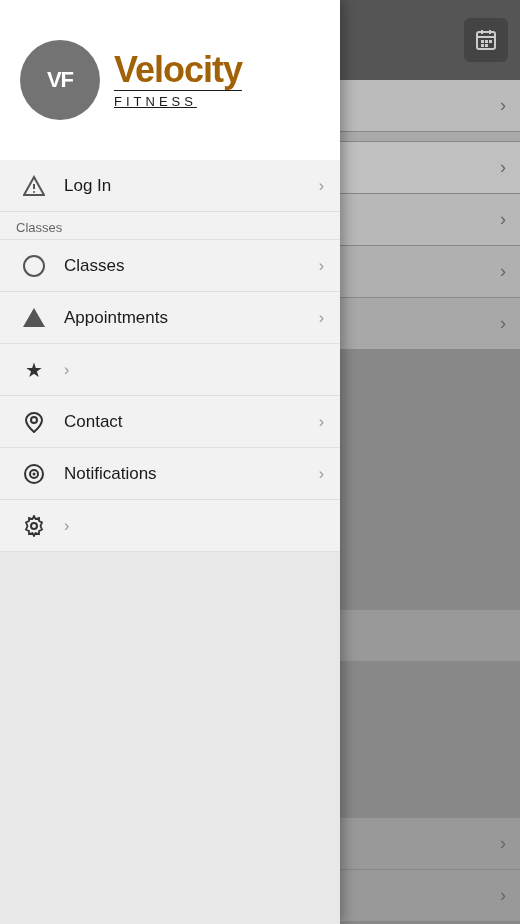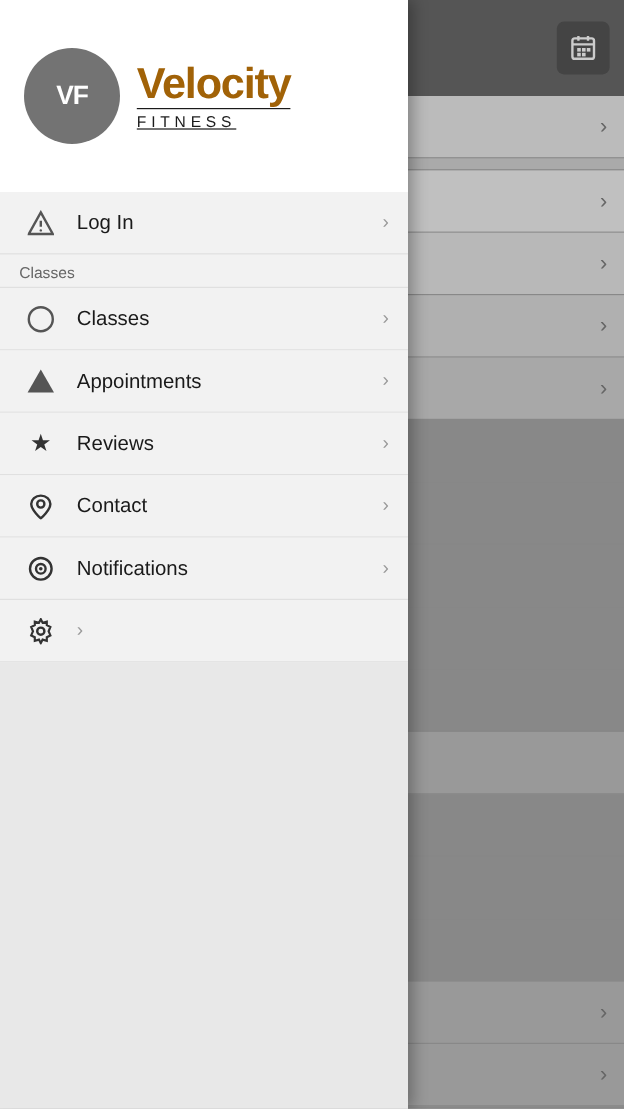--- a/index.html
+++ b/index.html
@@ -310,21 +310,20 @@
         <div class="icon-triangle"></div>
       </div>
       <span class="menu-item-label">Appointments</span>
       <span class="menu-chevron">›</span>
     </div>
 
     <div class="menu-item">
       <div class="menu-item-icon">
         <span class="icon-star">★</span>
       </div>
-      <span class="menu-item-label">Reviews</span>
       <span class="menu-chevron">›</span>
     </div>
 
     <div class="menu-item">
       <div class="menu-item-icon">
         <svg width="22" height="22" viewBox="0 0 22 22" fill="none" xmlns="http://www.w3.org/2000/svg">
           <circle cx="11" cy="9" r="3" stroke="#333" stroke-width="2" fill="none"></circle>
           <path d="M11 2 C6.5 2 3 5.5 3 9 C3 14 11 21 11 21 C11 21 19 14 19 9 C19 5.5 15.5 2 11 2Z" stroke="#333" stroke-width="2" fill="none"></path>
         </svg>
       </div>

